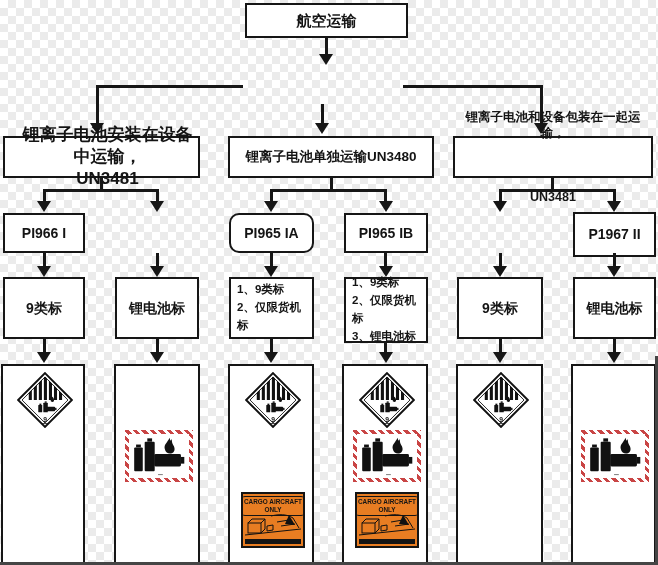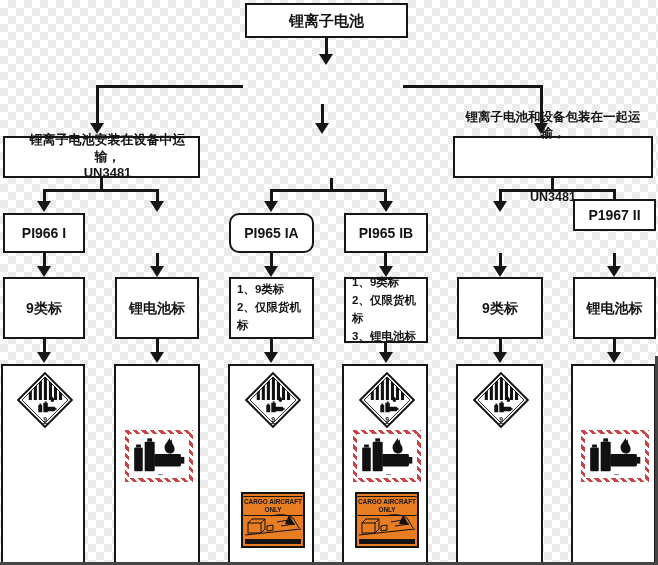--- a/index.html
+++ b/index.html
@@ -38,39 +38,42 @@
   }
   .cargo .bar{position:absolute;left:2px;right:2px;bottom:2px;height:5px;background:#141414;}
   .cargo svg{position:absolute;left:0;bottom:8px;}
 </style>
 </head>
 <body>
 
 <div class="canvas">
 
   <div class="box" style="left:245px;top:3px;width:163px;height:35px;font-size:15px;">
-    <span>锂离子电池</span>
+    <span>航空运输</span>
   </div>
 
   <div class="vline" style="left:325px;top:38px;height:17px;"></div>
   <div class="ah" style="left:319px;top:54px;"></div>
 
 
   <div class="hline" style="left:96px;top:85px;width:147px;"></div>
   <div class="hline" style="left:403px;top:85px;width:140px;"></div>
   <div class="vline" style="left:96px;top:85px;height:39px;"></div>
   <div class="ah" style="left:90px;top:123px;"></div>
   <div class="vline" style="left:540px;top:85px;height:39px;"></div>
   <div class="ah" style="left:534px;top:123px;"></div>
   <div class="vline" style="left:321px;top:104px;height:20px;"></div>
   <div class="ah" style="left:315px;top:123px;"></div>
 
-  <div class="box" style="left:3px;top:136px;width:197px;height:42px;font-size:13px;padding-left:12px;">
+  <div class="box" style="left:3px;top:136px;width:197px;height:42px;font-size:17px;padding-left:12px;">
     <span>锂离子电池安装在设备中运输，</span>
     <span>UN3481</span>
+  </div>
+  <div class="box" style="left:228px;top:136px;width:206px;height:42px;font-size:13.5px;">
+    <span>锂离子电池单独运输UN3480</span>
   </div>
   <div class="box" style="left:453px;top:136px;width:200px;height:42px;font-size:12.5px;gap:48px;">
     <span>锂离子电池和设备包装在一起运输，</span>
     <span>UN3481</span>
   </div>
 
   <div class="vline" style="left:100px;top:178px;height:13px;"></div>
   <div class="hline" style="left:43px;top:189px;width:116px;"></div>
   <div class="vline" style="left:43px;top:189px;height:13px;"></div>
   <div class="ah" style="left:37px;top:201px;"></div>
@@ -93,21 +96,21 @@
 
   <div class="box" style="left:3px;top:213px;width:82px;height:40px;font-size:14px;">
       <span>PI966 I</span>
     </div>
   <div class="box" style="left:229px;top:213px;width:85px;height:40px;font-size:14px;border-radius:10px;">
       <span>PI965 IA</span>
     </div>
   <div class="box" style="left:344px;top:213px;width:84px;height:40px;font-size:14px;">
       <span>PI965 IB</span>
     </div>
-  <div class="box" style="left:573px;top:199px;width:83px;height:32px;font-size:14px;">
+  <div class="box" style="left:573px;top:212px;width:83px;height:45px;font-size:14px;">
       <span>P1967 II</span>
     </div>
 
   <div class="vline" style="left:43px;top:253px;height:14px;"></div>
     <div class="ah" style="left:37px;top:266px;"></div>
   <div class="vline" style="left:156px;top:253px;height:14px;"></div>
     <div class="ah" style="left:150px;top:266px;"></div>
   <div class="vline" style="left:270px;top:253px;height:14px;"></div>
     <div class="ah" style="left:264px;top:266px;"></div>
   <div class="vline" style="left:384px;top:253px;height:14px;"></div>

